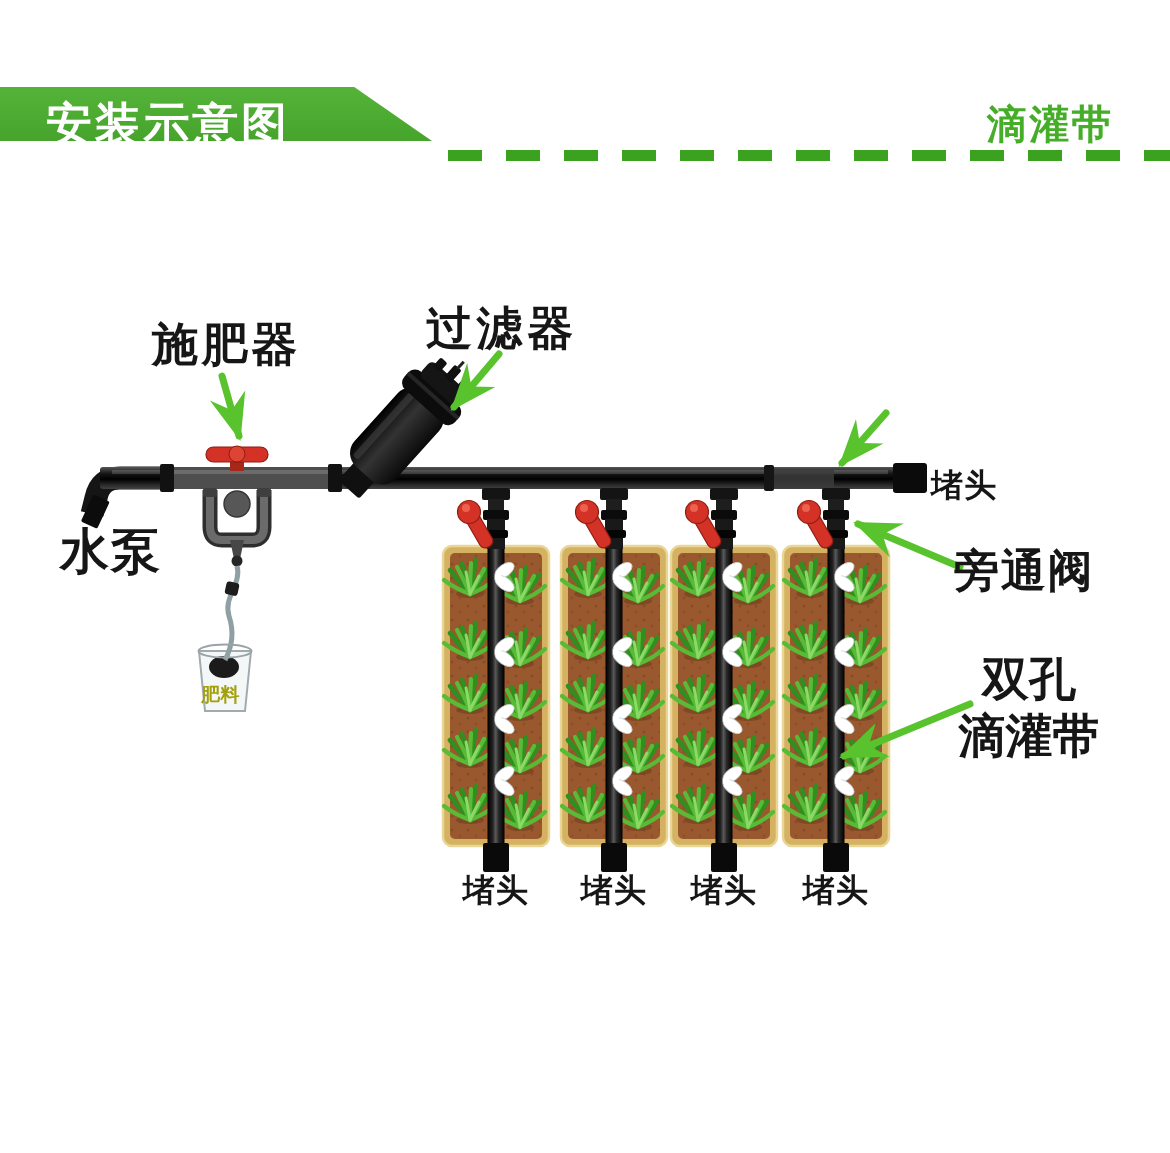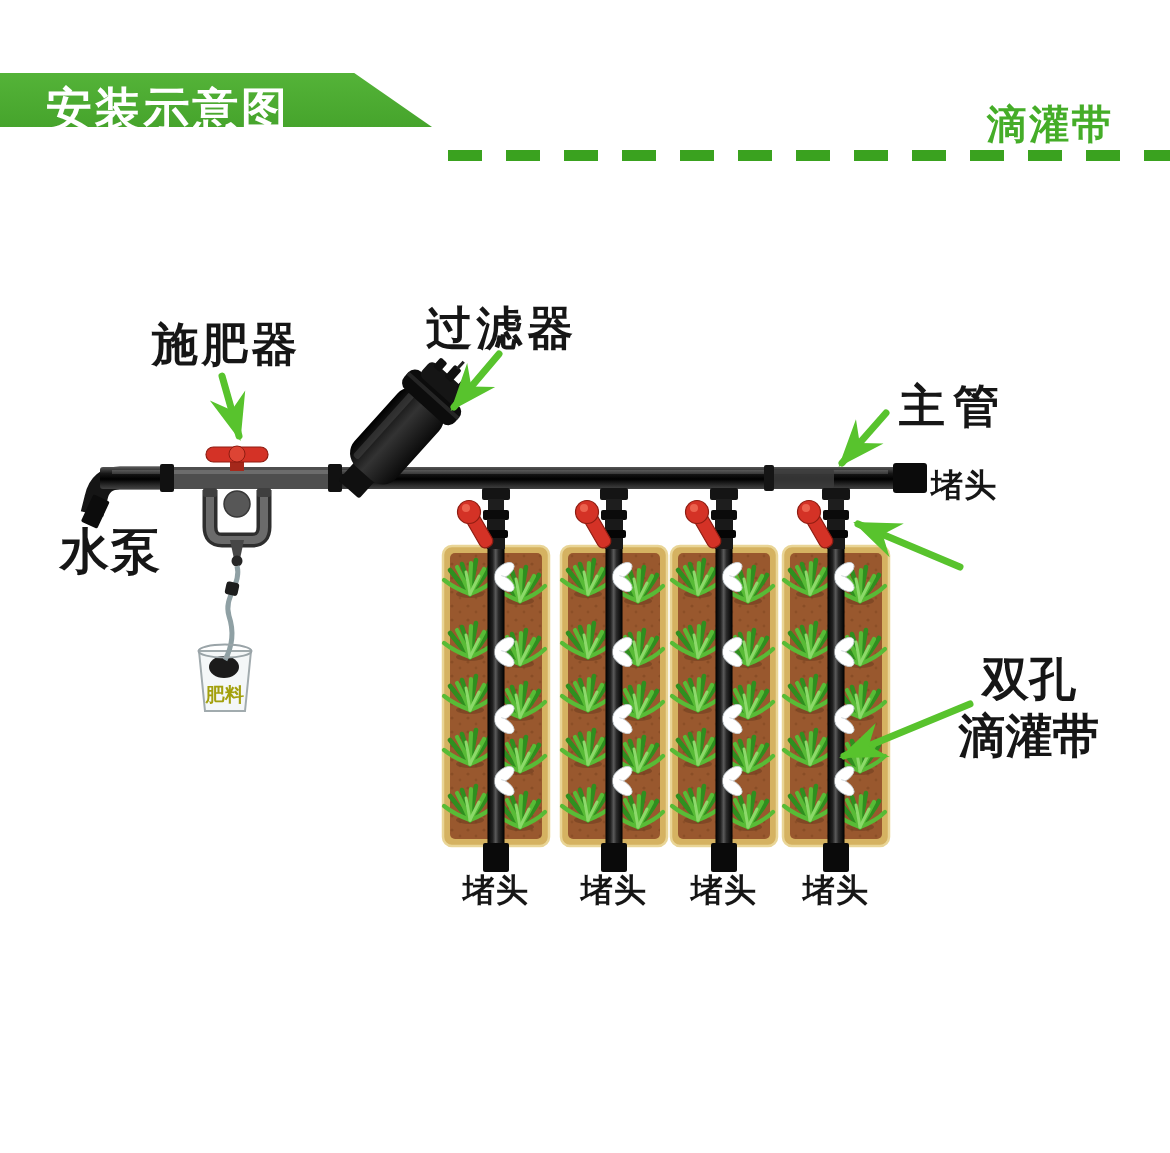--- a/index.html
+++ b/index.html
@@ -2,24 +2,23 @@
 <html style="--banner-green: #46a42c; --banner-green-light: #54b338; --tag-green: #45ad28; --dash-green: #3aa21f; --arrow-green: #58c32d; --valve-red: #d43226; --valve-red-dark: #8f1d12; --pipe-dark: #111111; --soil-brown: #99582e; --soil-speck: #7c441f; --bed-border-tan: #d5b261; --bed-border-light: #e9d596; --plant-dark: #2f8f1f; --plant-mid: #58bb36; --plant-light: #8cd96a; --droplet-white: #ffffff; --label-color: #161616; --fertilizer-text: #a3a00c; --bucket-gray: #9aa4a8;"><head>
 <meta charset="utf-8">
 <style>
   html,body{margin:0;padding:0;background:#ffffff;}
   .stage{
     position:relative;width:1170px;height:1153px;background:#ffffff;overflow:hidden;
     font-family:"Liberation Sans","DejaVu Sans",sans-serif;
   }
   
   .banner{
-    position:absolute;left:0;top:73px;width:432px;height:54px;
+    position:absolute;left:0;top:87px;width:432px;height:54px;
     background:linear-gradient(180deg,var(--banner-green-light),var(--banner-green));
     clip-path:polygon(0 0,82% 0,100% 100%,0 100%);
-    font-family:Liberation Serif, serif;
   }
   .banner-title{
     position:absolute;left:46px;top:0;height:74px;line-height:74px;
     color:#ffffff;font-size:46px;font-weight:700;letter-spacing:.06em;white-space:nowrap;
   }
   .dash-line{
     position:absolute;left:448px;top:150px;width:722px;height:11px;
     background:repeating-linear-gradient(90deg,var(--dash-green) 0 34px,transparent 34px 58px);
   }
   .product-tag{
@@ -29,21 +28,21 @@
   
   .label{position:absolute;color:var(--label-color);font-weight:700;white-space:nowrap;}
   .lbl-shifeiqi{left:152px;top:314px;font-size:46px;letter-spacing:.08em;}
   .lbl-guolvqi{left:426px;top:298px;font-size:46px;letter-spacing:.10em;}
   .lbl-zhuguan{left:899px;top:376px;font-size:46px;letter-spacing:.18em;}
   .lbl-dutou-right{left:931px;top:464px;font-size:32px;letter-spacing:.04em;}
   .lbl-pangtongfa{left:954px;top:541px;font-size:45px;letter-spacing:.04em;}
   .lbl-shuangkong{left:944px;top:650px;width:170px;font-size:47px;line-height:1.22;
     text-align:center;white-space:normal;}
   .lbl-shuibeng{left:40px;top:519px;font-size:49px;letter-spacing:.04em;margin-left:20px;}
-  .lbl-feiliao{left:201px;top:682px;width:48px;font-size:19px;text-align:center;
+  .lbl-feiliao{left:201px;top:682px;width:48px;font-size:19px;text-align:left;
     color:var(--fertilizer-text);letter-spacing:.02em;}
   .lbl-plug{top:869px;width:68px;font-size:32px;text-align:center;letter-spacing:.04em;}
   
   .diagram{position:absolute;left:0;top:0;width:1170px;height:1153px;}
   .arrow{stroke:var(--arrow-green);stroke-width:7;stroke-linecap:round;fill:none;}
   .ah{fill:var(--arrow-green);}
   .gb1{stroke:var(--plant-dark);stroke-width:4.6;fill:none;stroke-linecap:round;}
   .gb2{stroke:var(--plant-mid);stroke-width:4.2;fill:none;stroke-linecap:round;}
   .gb3{stroke:var(--plant-light);stroke-width:3;fill:none;stroke-linecap:round;}
 </style>
@@ -307,22 +306,22 @@
       <path class="arrow" marker-end="url(#ah)" d="M 222,376 L 239,436"></path>
       <path class="arrow" marker-end="url(#ah)" d="M 499,354 L 454,407"></path>
       <path class="arrow" marker-end="url(#ah)" d="M 886,413 L 842,463"></path>
       <path class="arrow" marker-end="url(#ah)" d="M 960,567 L 858,524"></path>
       <path class="arrow" marker-end="url(#ah)" d="M 970,704 L 844,756"></path>
     </g>
   </svg>
 
   <div class="label lbl-guolvqi">过滤器</div>
   <div class="label lbl-shifeiqi">施肥器</div>
-  <div class="label lbl-zhuguan">主管</div>
   <div class="label lbl-dutou-right">堵头</div>
+  <div class="label lbl-pangtongfa">旁通阀</div>
   <div class="label lbl-shuangkong">
     <div>双孔</div>
     <div>滴灌带</div>
   </div>
   <div class="label lbl-shuibeng">水泵</div>
   <div class="label lbl-feiliao">肥料</div>
   <div class="label lbl-plug" style="left:462px;">堵头</div>
   <div class="label lbl-plug" style="left:580px;">堵头</div>
   <div class="label lbl-plug" style="left:690px;">堵头</div>
   <div class="label lbl-plug" style="left:802px;">堵头</div>

